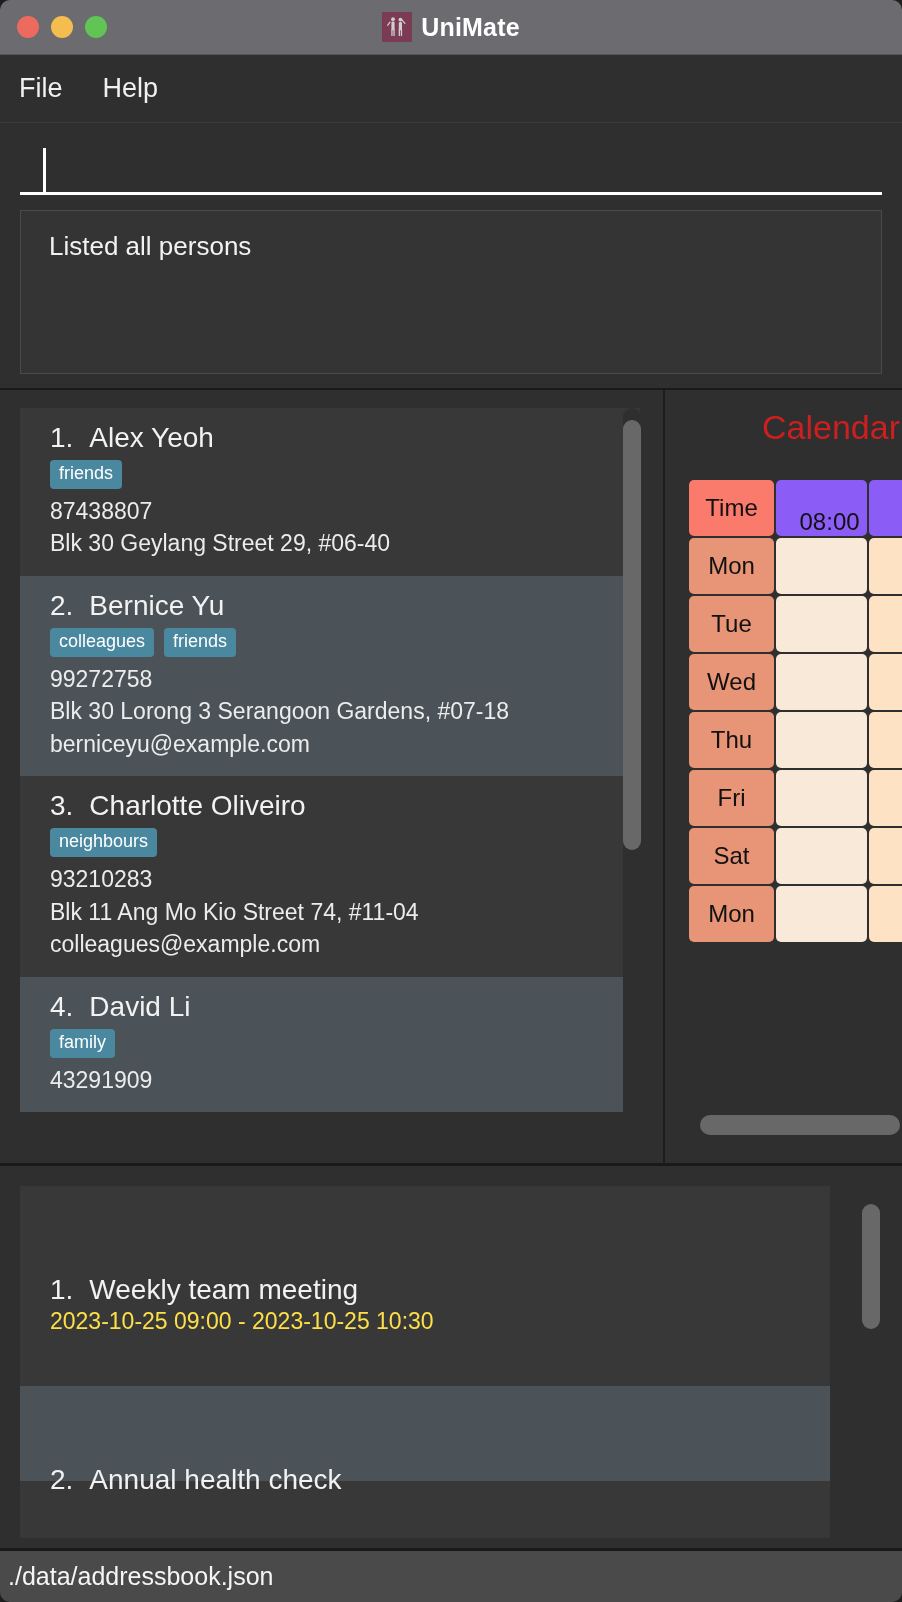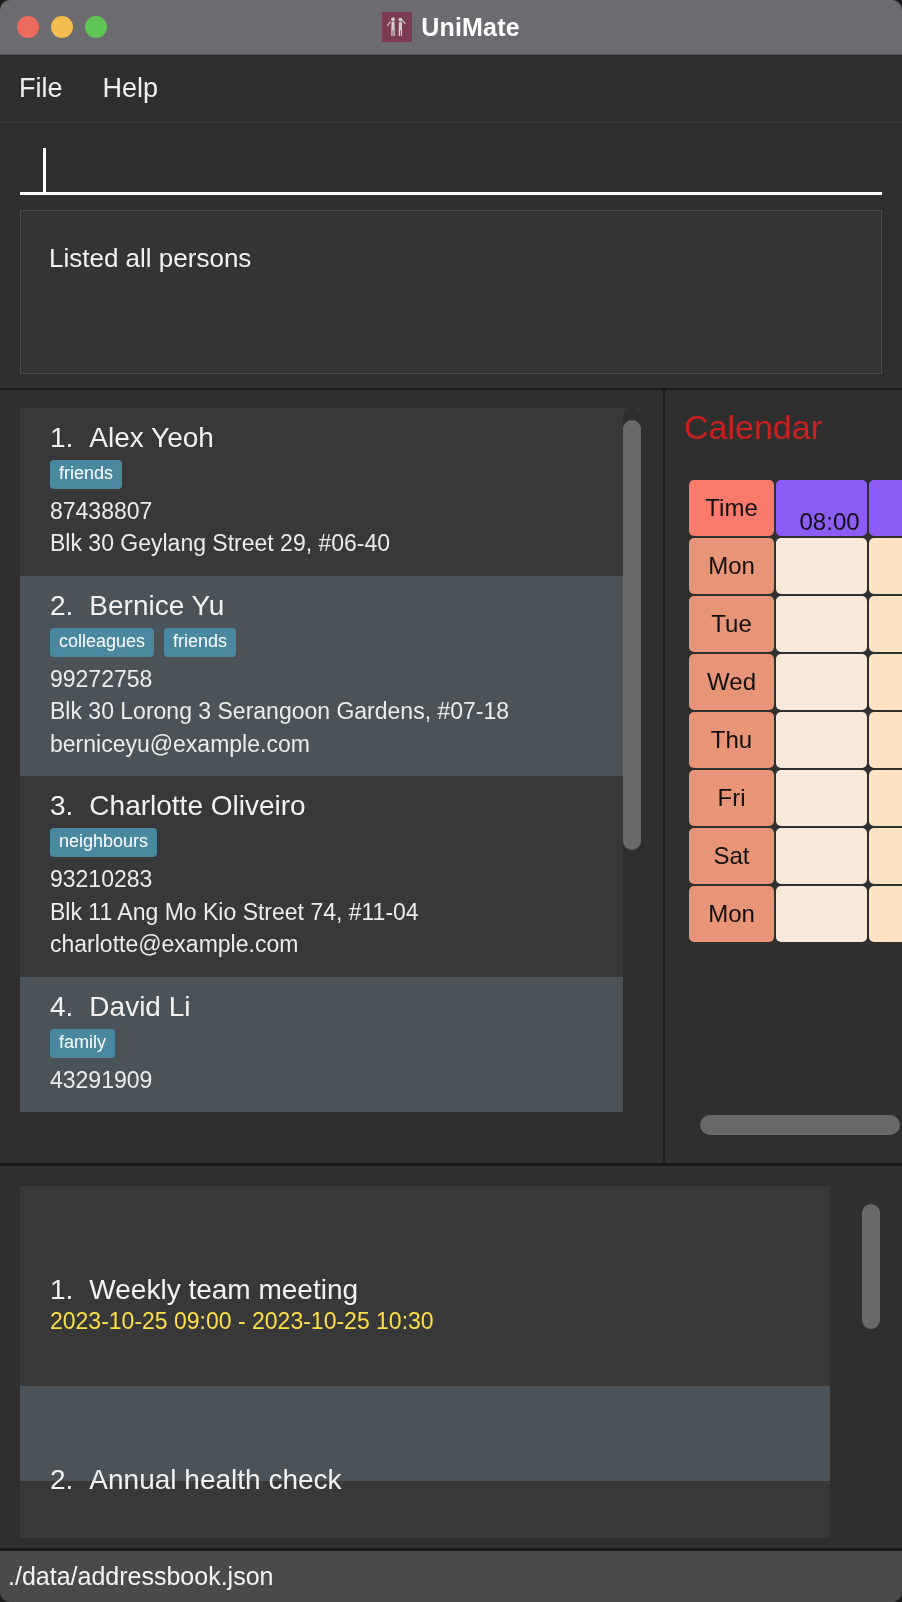--- a/index.html
+++ b/index.html
@@ -81,21 +81,21 @@
   
   .resultpane {
     flex: 0 0 190px;
     padding: 12px 20px 14px 20px;
     background: #2f2f2f;
   }
   .result-box {
     width: 100%; height: 100%;
     background: #343434;
     border: 1px solid #4a4a4a;
-    padding: 32px 28px;
+    padding: 20px 28px;
     color: #f2f2f2; font-size: 26px;
     overflow: hidden;
   }
   
   .middle {
     flex: 0 0 775px;
     display: flex;
     border-top: 2px solid #1a1a1a;
     background: #2f2f2f;
     overflow: hidden;
@@ -142,21 +142,21 @@
   .divider-v {
     width: 2px; background: #1c1c1c; flex: 0 0 2px;
   }
   
   .calendar-pane {
     flex: 1 1 auto; background: #2f2f2f;
     position: relative; overflow: hidden;
   }
   .calendar-title {
     color: #cc1f1f; font-size: 34px;
-    text-align: left; padding: 18px 2px 0 0;
+    text-align: right; padding: 18px 2px 0 0;
     white-space: nowrap;
     margin-left: 19px;
   }
   .cal-table-wrap {
     position: absolute; left: 22px; top: 88px;
     width: 260px; overflow: hidden;
   }
   table.cal {
     border-collapse: separate; border-spacing: 2px;
     table-layout: fixed;
@@ -302,21 +302,21 @@
         <div class="person-card">
           <div class="person-head">
             <span class="person-idx">3.</span>
             <span>Charlotte Oliveiro</span>
           </div>
           <div class="tags">
             <span class="tag">neighbours</span>
           </div>
           <div class="person-line">93210283</div>
           <div class="person-line">Blk 11 Ang Mo Kio Street 74, #11-04</div>
-          <div class="person-line">charlotte@example.com</div>
+          <div class="person-line">colleagues@example.com</div>
         </div>
 
         <div class="person-card alt">
           <div class="person-head">
             <span class="person-idx">4.</span>
             <span>David Li</span>
           </div>
           <div class="tags">
             <span class="tag">family</span>
           </div>

